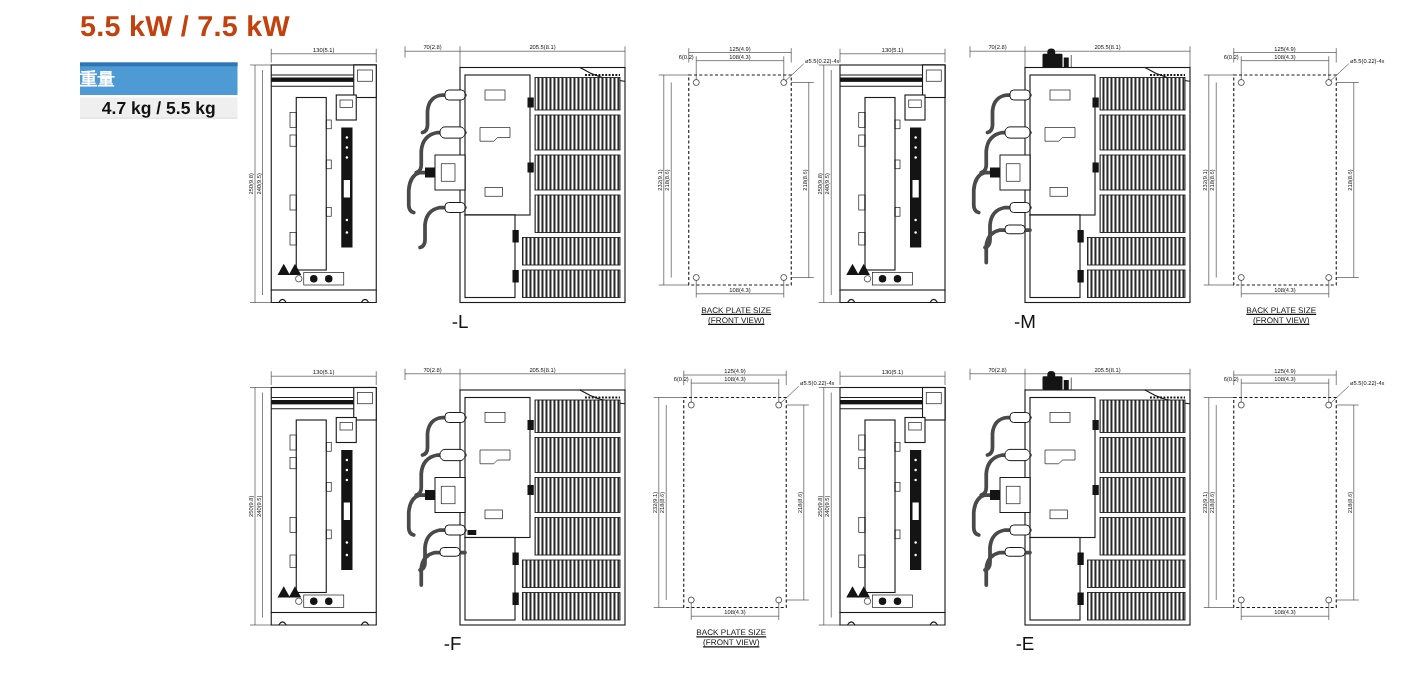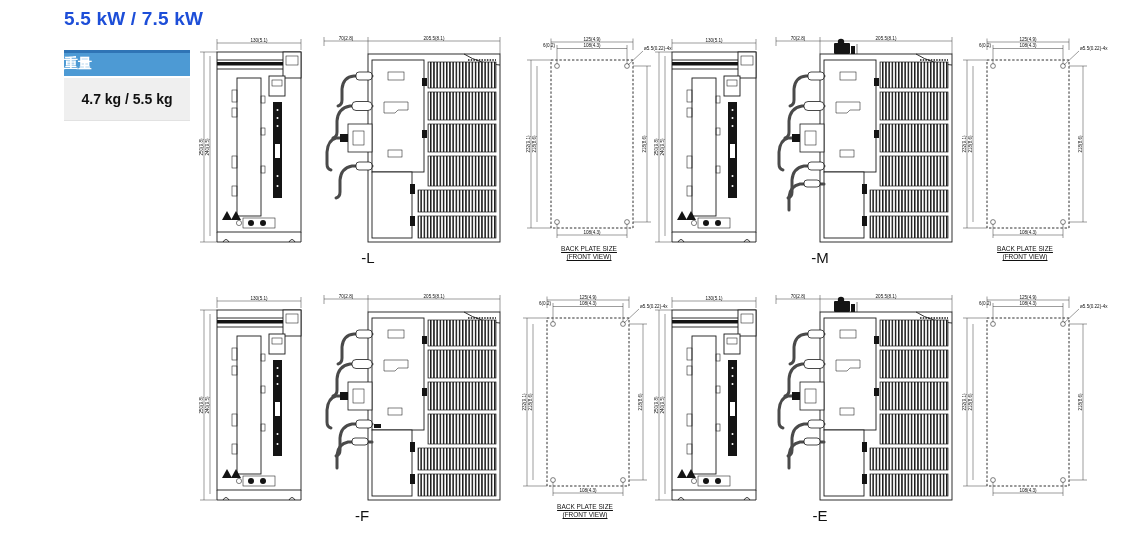--- a/index.html
+++ b/index.html
@@ -1,20 +1,20 @@
 <!DOCTYPE html>
 <html><head>
 <meta charset="utf-8">
 <style>
   html,body{margin:0;background:#fff}
   .canvas{position:relative;width:1137px;height:558px;background:#fff;font-family:"Liberation Sans",sans-serif;overflow:hidden}
-  .page-title{position:absolute;left:64px;top:8px;font-size:19px;font-weight:700;color:#1d4ed8;letter-spacing:.2px}
+  .page-title{position:absolute;left:64px;top:8px;font-size:23px;font-weight:700;color:#c2410c;letter-spacing:.2px}
   .weight{position:absolute;left:64px;top:50px;width:126px}
   .weight-header{background:#4d9ad4;border-top:3px solid #2f74b5;color:#fff;font-weight:700;font-size:14px;text-align:left;padding:2px 0 3px}
-  .weight-value{margin-top:2px;background:#efefef;color:#111;font-weight:700;font-size:14px;text-align:center;padding:13px 0;border-bottom:1px solid #e2e2e2}
+  .weight-value{margin-top:2px;background:#efefef;color:#111;font-weight:700;font-size:14px;text-align:center;padding:0 0;border-bottom:1px solid #e2e2e2}
   .dwg{position:absolute}
   .grp{position:absolute;width:44px;text-align:center;font-size:15px;color:#111}
   .bp-cap{margin-top:3px;font-size:6.5px;line-height:1.3;color:#111;text-align:center}
   .bp-cap div{text-decoration:underline}
   svg{display:block;overflow:visible}
   svg text{font-family:"Liberation Sans",sans-serif;font-size:4.6px;fill:#111}
   .ln{fill:none;stroke:#1a1a1a;stroke-width:.9}
   .thin{fill:none;stroke:#1a1a1a;stroke-width:.55}
   .dimln{fill:none;stroke:#3a3a3a;stroke-width:.5}
   .wht{fill:#fff;stroke:#1a1a1a;stroke-width:.9}

